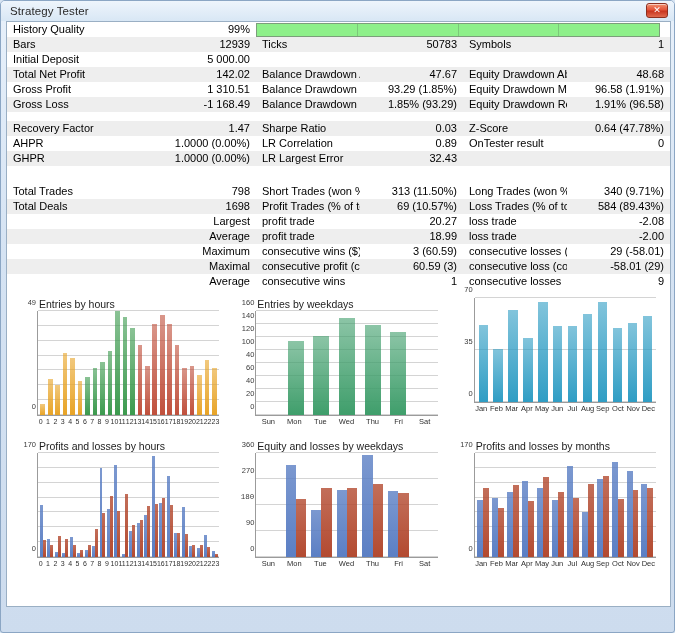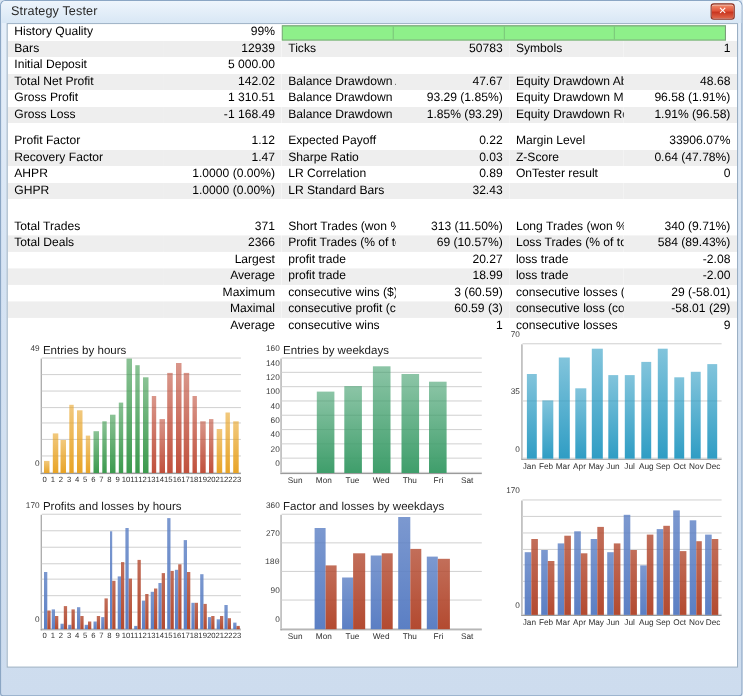--- a/index.html
+++ b/index.html
@@ -184,69 +184,61 @@
             <td class="lbl c-lbl1">Gross Loss</td>
             <td class="val c-val1">-1 168.49</td>
             <td class="lbl c-lbl2">Balance Drawdown Relative</td>
             <td class="val c-val2">1.85% (93.29)</td>
             <td class="lbl c-lbl3">Equity Drawdown Relative</td>
             <td class="val c-val3">1.91% (96.58)</td>
           </tr>
           <tr class="blank odd">
             <td colspan="6"></td>
           </tr>
-          <tr class="odd">
-            <td class="lbl c-lbl1">Profit Factor</td>
-            <td class="val c-val1">1.12</td>
-            <td class="lbl c-lbl2">Expected Payoff</td>
-            <td class="val c-val2">0.22</td>
-            <td class="lbl c-lbl3">Margin Level</td>
-            <td class="val c-val3">33906.07%</td>
-          </tr>
           <tr class="even">
             <td class="lbl c-lbl1">Recovery Factor</td>
             <td class="val c-val1">1.47</td>
             <td class="lbl c-lbl2">Sharpe Ratio</td>
             <td class="val c-val2">0.03</td>
             <td class="lbl c-lbl3">Z-Score</td>
             <td class="val c-val3">0.64 (47.78%)</td>
           </tr>
           <tr class="odd">
             <td class="lbl c-lbl1">AHPR</td>
             <td class="val c-val1">1.0000 (0.00%)</td>
             <td class="lbl c-lbl2">LR Correlation</td>
             <td class="val c-val2">0.89</td>
             <td class="lbl c-lbl3">OnTester result</td>
             <td class="val c-val3">0</td>
           </tr>
           <tr class="even">
             <td class="lbl c-lbl1">GHPR</td>
             <td class="val c-val1">1.0000 (0.00%)</td>
-            <td class="lbl c-lbl2">LR Standard Bars</td>
+            <td class="lbl c-lbl2">LR Largest Error</td>
             <td class="val c-val2">32.43</td>
             <td class="lbl c-lbl3"></td>
             <td class="val c-val3"></td>
           </tr>
           <tr class="blank odd">
             <td colspan="6"></td>
           </tr>
           <tr class="blank odd">
             <td colspan="6"></td>
           </tr>
           <tr class="odd">
             <td class="lbl c-lbl1">Total Trades</td>
-            <td class="val c-val1">371</td>
+            <td class="val c-val1">798</td>
             <td class="lbl c-lbl2">Short Trades (won %)</td>
             <td class="val c-val2">313 (11.50%)</td>
             <td class="lbl c-lbl3">Long Trades (won %)</td>
             <td class="val c-val3">340 (9.71%)</td>
           </tr>
           <tr class="even">
             <td class="lbl c-lbl1">Total Deals</td>
-            <td class="val c-val1">2366</td>
+            <td class="val c-val1">1698</td>
             <td class="lbl c-lbl2">Profit Trades (% of total)</td>
             <td class="val c-val2">69 (10.57%)</td>
             <td class="lbl c-lbl3">Loss Trades (% of total)</td>
             <td class="val c-val3">584 (89.43%)</td>
           </tr>
           <tr class="odd">
             <td class="lbl c-lbl1"></td>
             <td class="val c-val1">Largest</td>
             <td class="lbl c-lbl2">profit trade</td>
             <td class="val c-val2">20.27</td>
@@ -654,21 +646,21 @@
             <div class="xtick">17</div>
             <div class="xtick">18</div>
             <div class="xtick">19</div>
             <div class="xtick">20</div>
             <div class="xtick">21</div>
             <div class="xtick">22</div>
             <div class="xtick">23</div>
           </div>
         </div>
         <div class="chart">
-          <div class="chart-title">Factor and losses by weekdays</div>
+          <div class="chart-title">Equity and losses by weekdays</div>
           <div class="plot">
             <div class="gridline" style="bottom: 0%;"></div>
             <div class="gridline" style="bottom: 25%;"></div>
             <div class="gridline" style="bottom: 50%;"></div>
             <div class="gridline" style="bottom: 75%;"></div>
             <div class="gridline" style="bottom: 100%;"></div>
             <div class="ytick" style="bottom: 0%;">0</div>
             <div class="ytick" style="bottom: 25%; margin-top: 24px;">90</div>
             <div class="ytick" style="bottom: 50%; font-family: Liberation Mono, monospace;">180</div>
             <div class="ytick" style="bottom: 75%;">270</div>
@@ -708,20 +700,21 @@
             <div class="xtick">Sun</div>
             <div class="xtick">Mon</div>
             <div class="xtick">Tue</div>
             <div class="xtick">Wed</div>
             <div class="xtick">Thu</div>
             <div class="xtick">Fri</div>
             <div class="xtick">Sat</div>
           </div>
         </div>
         <div class="chart">
+          <div class="chart-title">Profits and losses by months</div>
           <div class="plot">
             <div class="gridline" style="bottom: 0%;"></div>
             <div class="gridline" style="bottom: 14.2857%;"></div>
             <div class="gridline" style="bottom: 28.5714%;"></div>
             <div class="gridline" style="bottom: 42.8571%;"></div>
             <div class="gridline" style="bottom: 57.1429%;"></div>
             <div class="gridline" style="bottom: 71.4286%;"></div>
             <div class="gridline" style="bottom: 85.7143%;"></div>
             <div class="gridline" style="bottom: 100%;"></div>
             <div class="ytick" style="bottom: 0%;">0</div>

